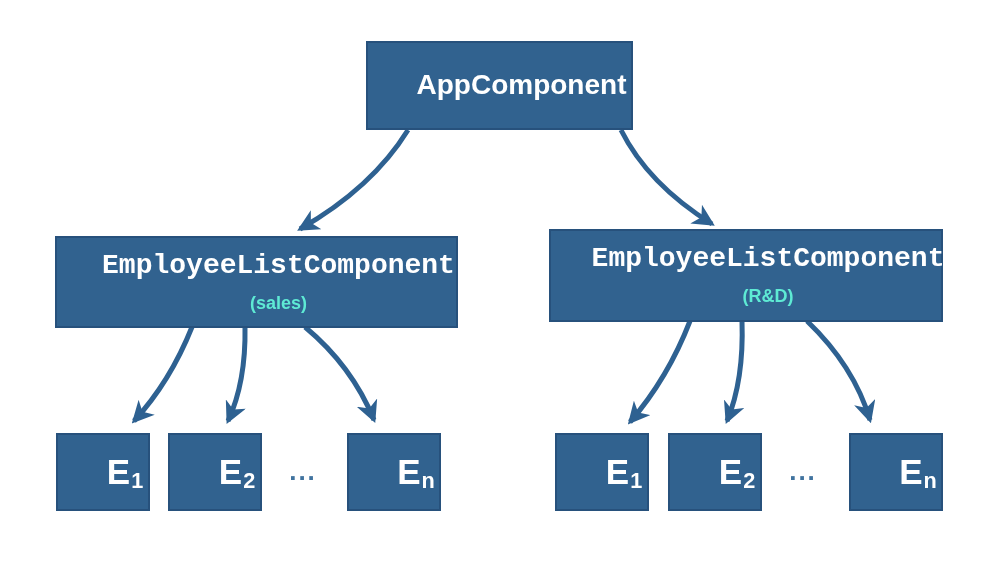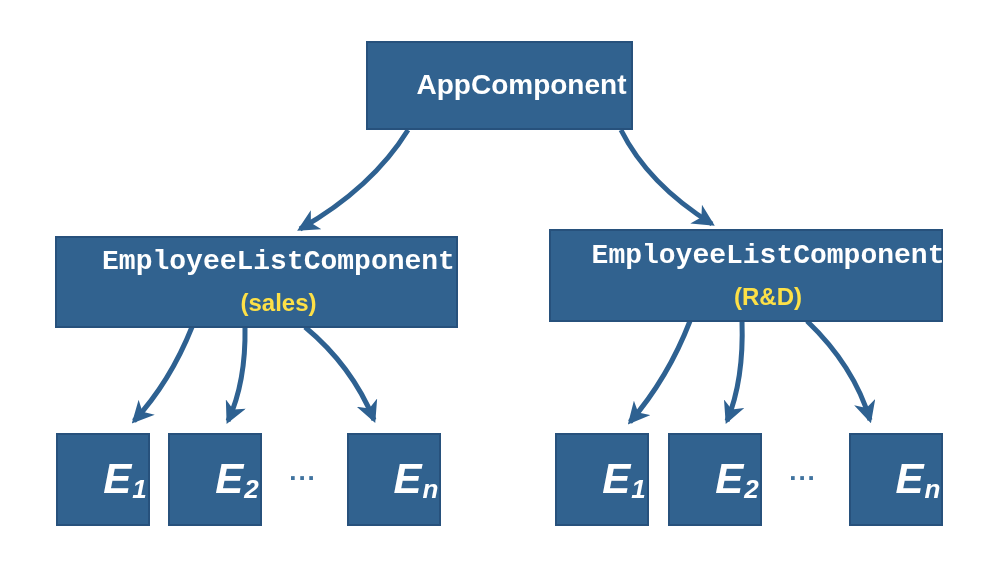--- a/index.html
+++ b/index.html
@@ -44,26 +44,25 @@
   }
   .node-list-sales {
     left: 55px; top: 236px;
     width: 403px; height: 92px;
   }
   .node-list-rd {
     left: 549px; top: 229px;
     width: 394px; height: 93px;
   }
   .list-title { font-size: 28px; font-family: Liberation Mono, monospace; }
-  .list-sub   { font-size: 24px; color: #fde047; margin-top: 12px; }
+  .list-sub   { font-size: 18px; color: #5eead4; margin-top: 12px; }
   .node-leaf {
-    width: 94px; height: 93px;
+    width: 94px; height: 78px;
     top: 433px;
-    font-size: 42px;
-    font-style: italic;
+    font-size: 35px;
   }
   .leaf-s1 { left: 56px; }
   .leaf-s2 { left: 168px; }
   .leaf-sn { left: 347px; }
   .leaf-r1 { left: 555px; }
   .leaf-r2 { left: 668px; }
   .leaf-rn { left: 849px; }
   .leaf-label { display: inline-block; white-space: nowrap; }
   .e-sub {
     font-size: 0.62em;

